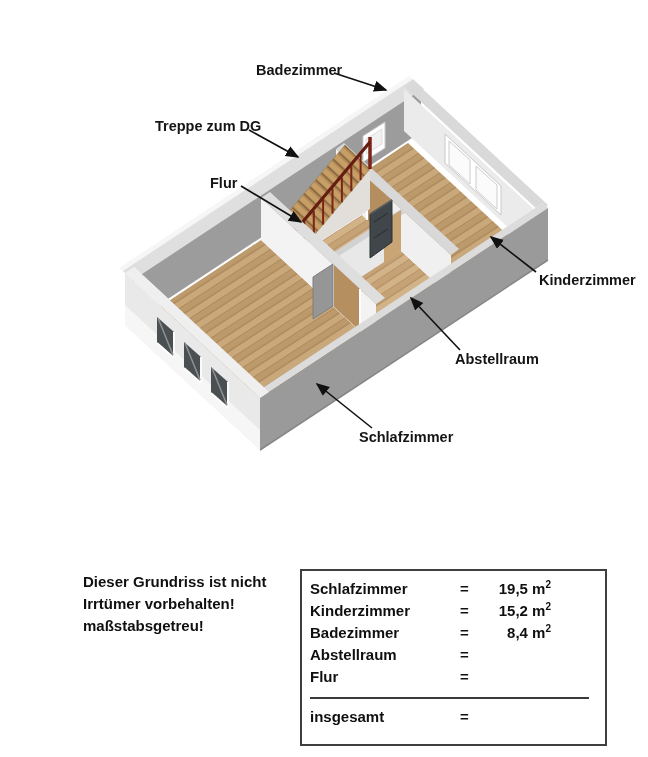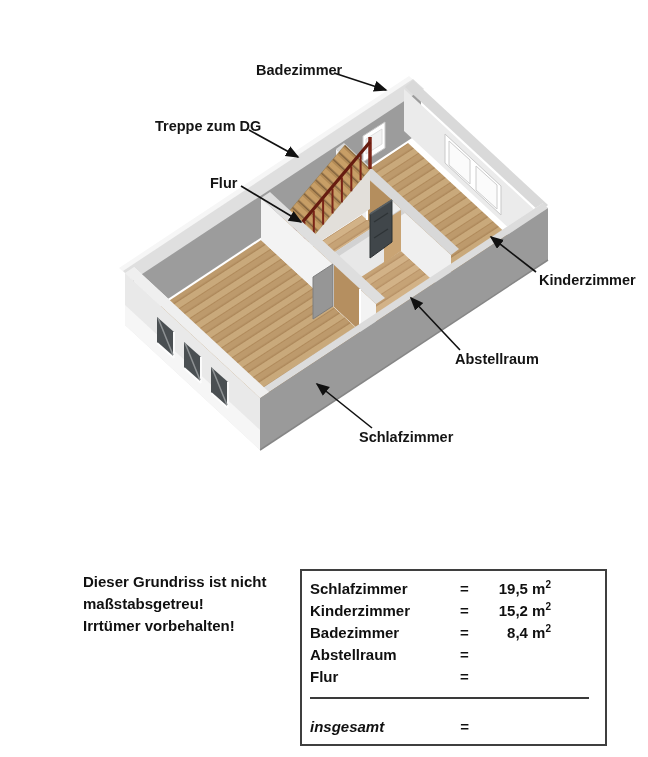--- a/index.html
+++ b/index.html
@@ -17,21 +17,21 @@
     position:absolute;left:300px;top:569px;width:307px;height:177px;
     border:2px solid #3f3f3f;box-sizing:border-box;
     padding:7px 10px 8px 8px;background:#ffffff;
     font-size:15px;font-weight:bold;color:#101010;
   }
   .area-row{display:grid;grid-template-columns:150px 36px auto;height:22px;line-height:22px;}
   .area-row .eq{text-align:left;}
   .area-row .val{text-align:right;padding-right:44px;white-space:nowrap;}
   .area-row sup{font-size:10px;line-height:0;}
   .tbl-sep{border:0;border-top:2px solid #3a3a3a;margin:9px 6px 0 0;}
-  .total-row{margin-top:17px;font-style:italic;}
+  .total-row{margin-top:7px;}
 </style>
 </head>
 <body>
 
 <div class="page">
 
   <svg class="plan-svg" width="648" height="530" viewBox="0 0 648 530">
     <defs>
       <pattern id="wood" width="14" height="14" patternUnits="userSpaceOnUse" patternTransform="rotate(-33)">
         <rect width="14" height="14" fill="#c3a172"></rect>
@@ -175,22 +175,22 @@
       <text class="plan-label" x="155" y="131">Treppe zum DG</text>
       <text class="plan-label" x="210" y="188">Flur</text>
       <text class="plan-label" x="539" y="285">Kinderzimmer</text>
       <text class="plan-label" x="455" y="364">Abstellraum</text>
       <text class="plan-label" x="359" y="442">Schlafzimmer</text>
     </g>
   </svg>
 
   <div class="note">
     <div>Dieser Grundriss ist nicht</div>
+    <div>Irrtümer vorbehalten!</div>
     <div>maßstabsgetreu!</div>
-    <div>Irrtümer vorbehalten!</div>
   </div>
 
   <div class="area-table">
     <div class="area-row">
       <span>Schlafzimmer</span>
       <span class="eq">=</span>
       <span class="val"><span>19,5</span>&nbsp;<span>m</span><sup>2</sup></span>
     </div>
     <div class="area-row">
       <span>Kinderzimmer</span>

